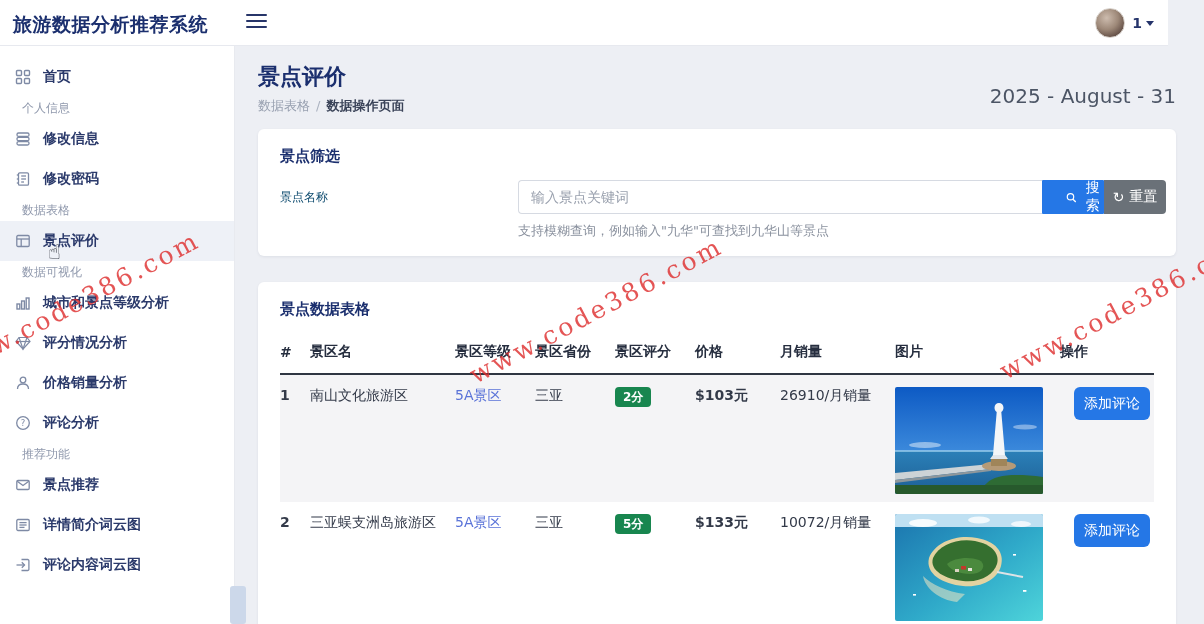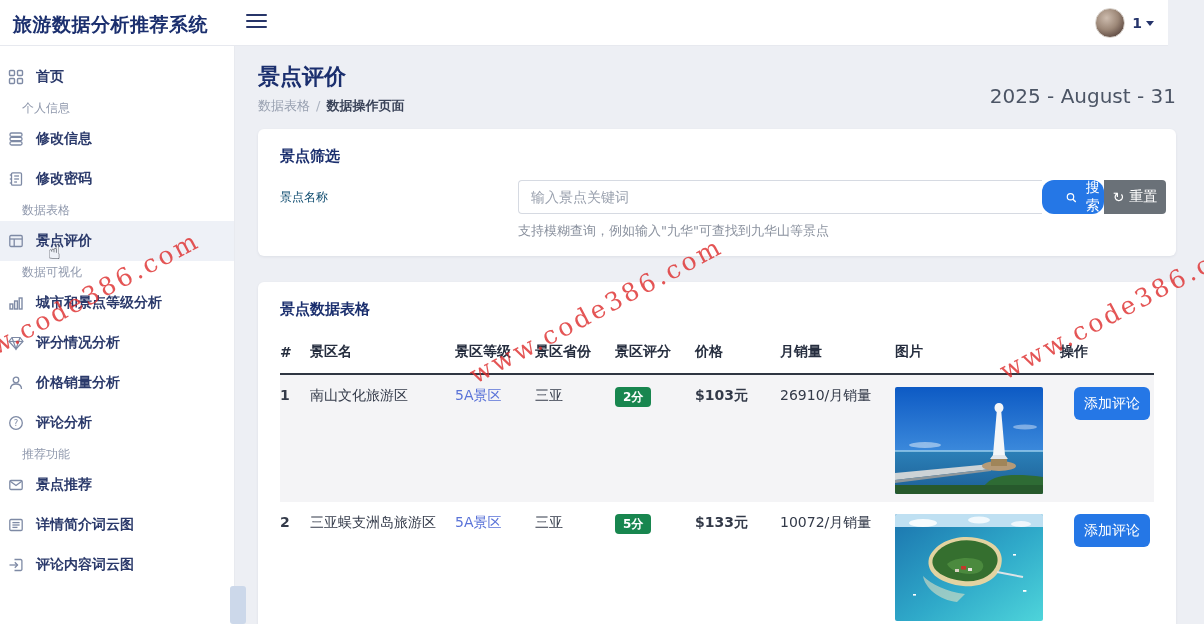--- a/index.html
+++ b/index.html
@@ -17,21 +17,21 @@
   .userbox { position:absolute; right:14px; top:8px; display:flex; align-items:center; gap:7px; }
   .avatar { width:30px; height:30px; border-radius:50%;
             background:radial-gradient(circle at 38% 32%, #cdbcae 0%, #9d8878 45%, #5e4a42 80%, #472e33 100%);
             border:1px solid #d8d2cc; }
   .username { font-size:14px; color:#25346b; font-weight:600; display:flex; align-items:center; gap:4px; }
   .caret { width:0; height:0; border-left:4px solid transparent; border-right:4px solid transparent; border-top:5px solid #25346b; }
 
   
   .sidebar { position:absolute; left:0; top:46px; width:235px; bottom:0; background:#ffffff;
              border-right:1px solid #e8eaef; padding-top:11px; z-index:4; }
-  .side-link { display:flex; align-items:center; height:40px; padding-left:8px; gap:12px; cursor:pointer; }
+  .side-link { display:flex; align-items:center; height:40px; padding-left:15px; gap:12px; cursor:pointer; }
   .side-link .lbl { font-size:14px; font-weight:600; color:#2b3a6b; }
   .side-link.active { background:#eef1f7; }
   .side-section { height:22px; line-height:22px; padding-left:22px; font-size:12px; color:#9099ad; }
   .icon16 { width:16px; height:16px; flex:0 0 16px; }
   .scroll-thumb { position:absolute; left:230px; top:586px; width:16px; height:38px;
                   background:#ccd8ea; border-radius:3px; z-index:6; }
 
   
   .main { position:absolute; left:235px; top:46px; right:0; bottom:0; padding:16px 28px 0 23px; overflow:hidden; }
   .page-head { display:flex; justify-content:space-between; }
@@ -48,21 +48,21 @@
   .card.filter { margin-top:14px; padding:18px 10px 16px 22px; }
   .filter-row { display:flex; margin-top:14px; }
   .filter-label { width:238px; font-size:12px; color:#0c4a6e; line-height:34px; }
   .filter-field { flex:1; }
   .input-group { display:flex; height:34px; }
   .kw-input { flex:1; height:34px; border:1px solid #d6dae2; border-right:none; border-radius:4px 0 0 4px;
               padding:0 12px; font-size:14px; color:#3c4356; font-family:inherit; outline:none; }
   .kw-input::placeholder { color:#9aa1ae; }
   .btn { display:flex; align-items:center; justify-content:center; gap:5px; height:34px;
          font-size:14px; color:#ffffff; border:none; cursor:pointer; font-family:inherit; }
-  .btn-search { width:62px; background:#2577e6; border-radius:12px;padding-left:24px; }
+  .btn-search { width:62px; background:#2577e6; border-radius:1px;padding-left:24px; }
   .btn-reset { width:62px; background:#6a7178; border-radius:0 4px 4px 0; }
   .reset-glyph { font-size:14px; line-height:1; }
   .hint { margin-top:8px; font-size:13px; color:#8a919e; }
 
   
   .card.table-card { margin-top:26px; padding:18px 22px; height:480px; }
   table.data { width:874px; border-collapse:collapse; table-layout:fixed; margin-top:24px; }
   table.data th { text-align:left; font-size:14px; font-weight:bold; color:#262e3f;
                   padding:0 0 12px 0; border-bottom:2px solid #2f3642; }
   table.data td { vertical-align:top; font-size:14px; color:#333a49; padding-top:12px; }

